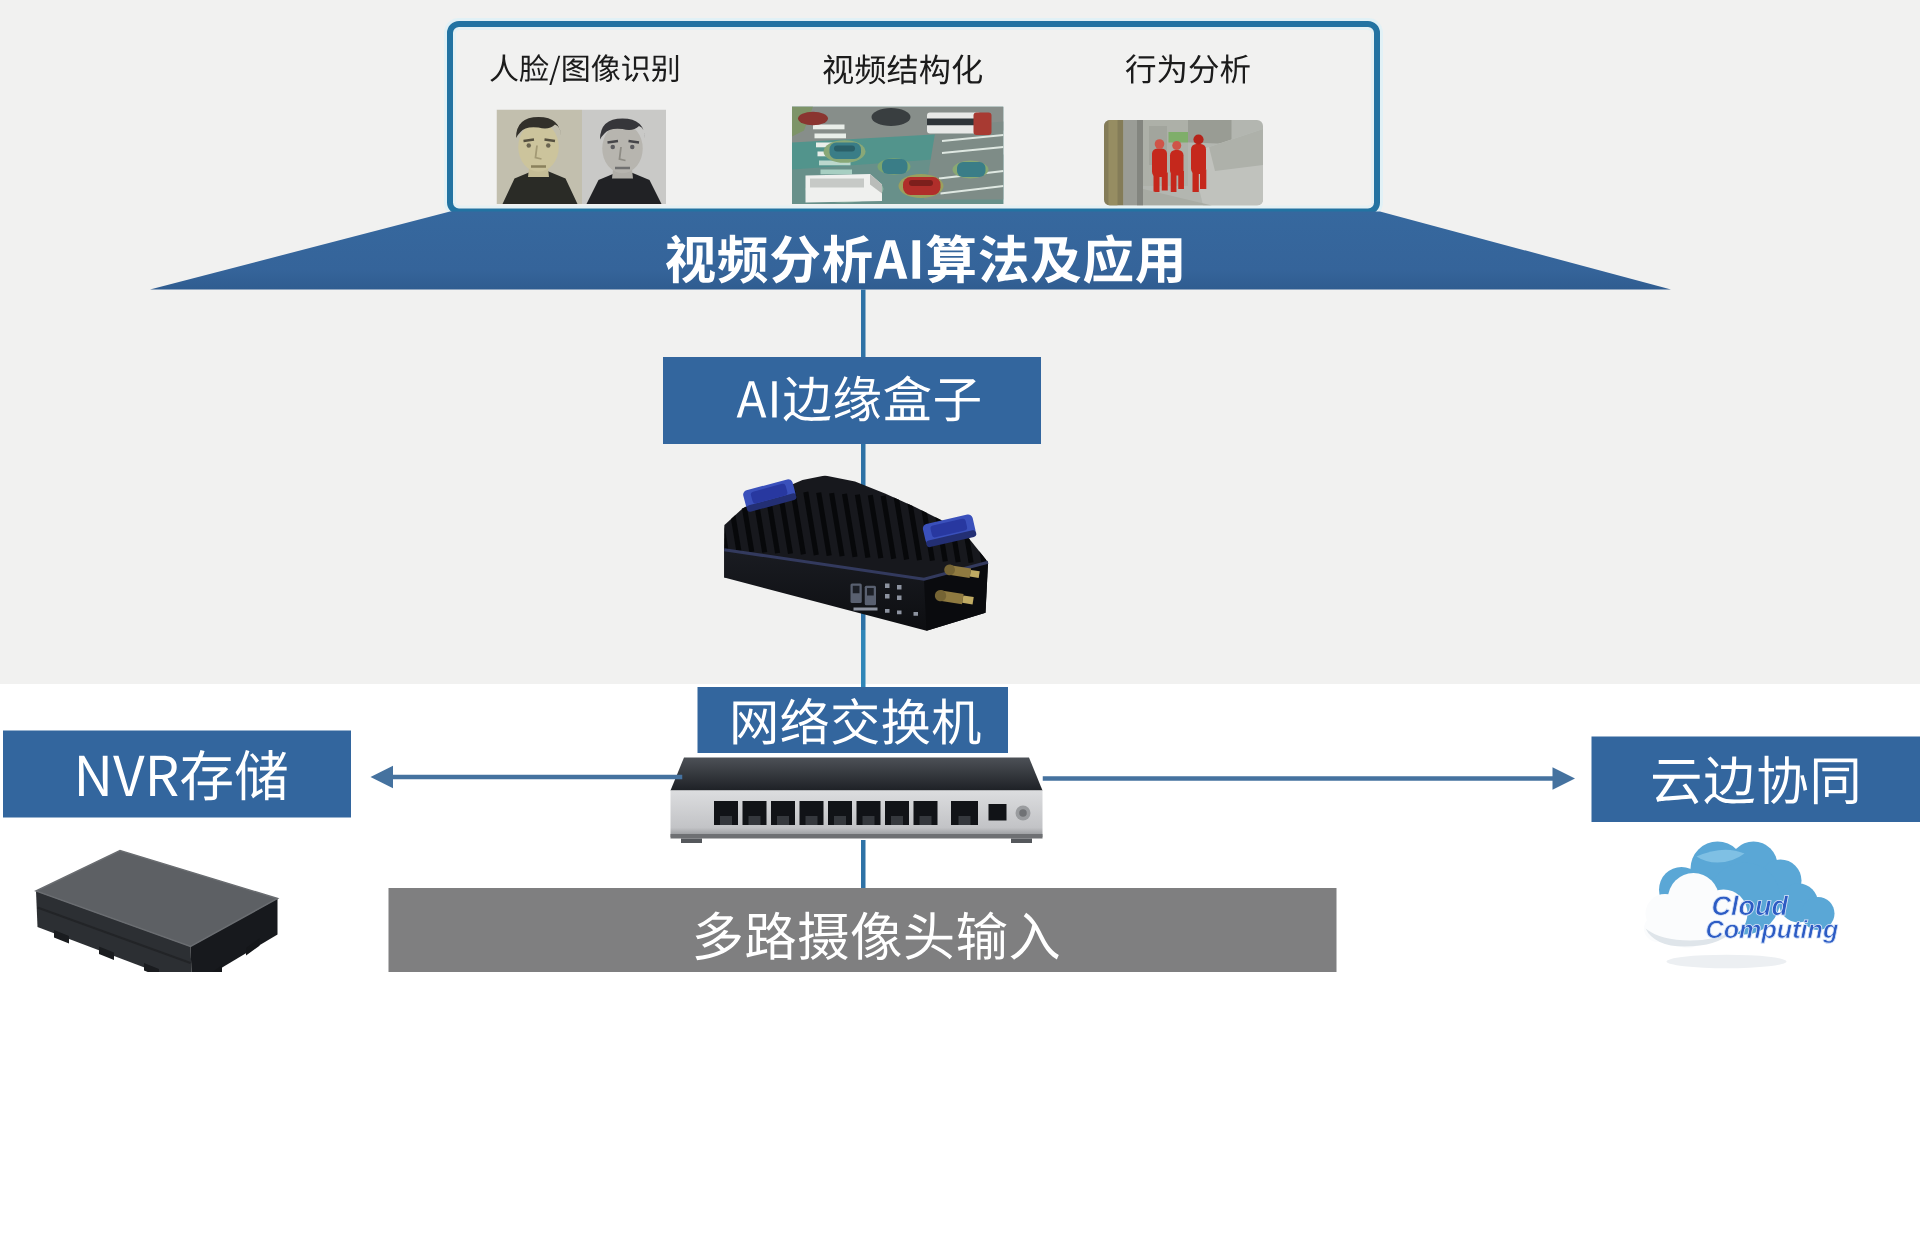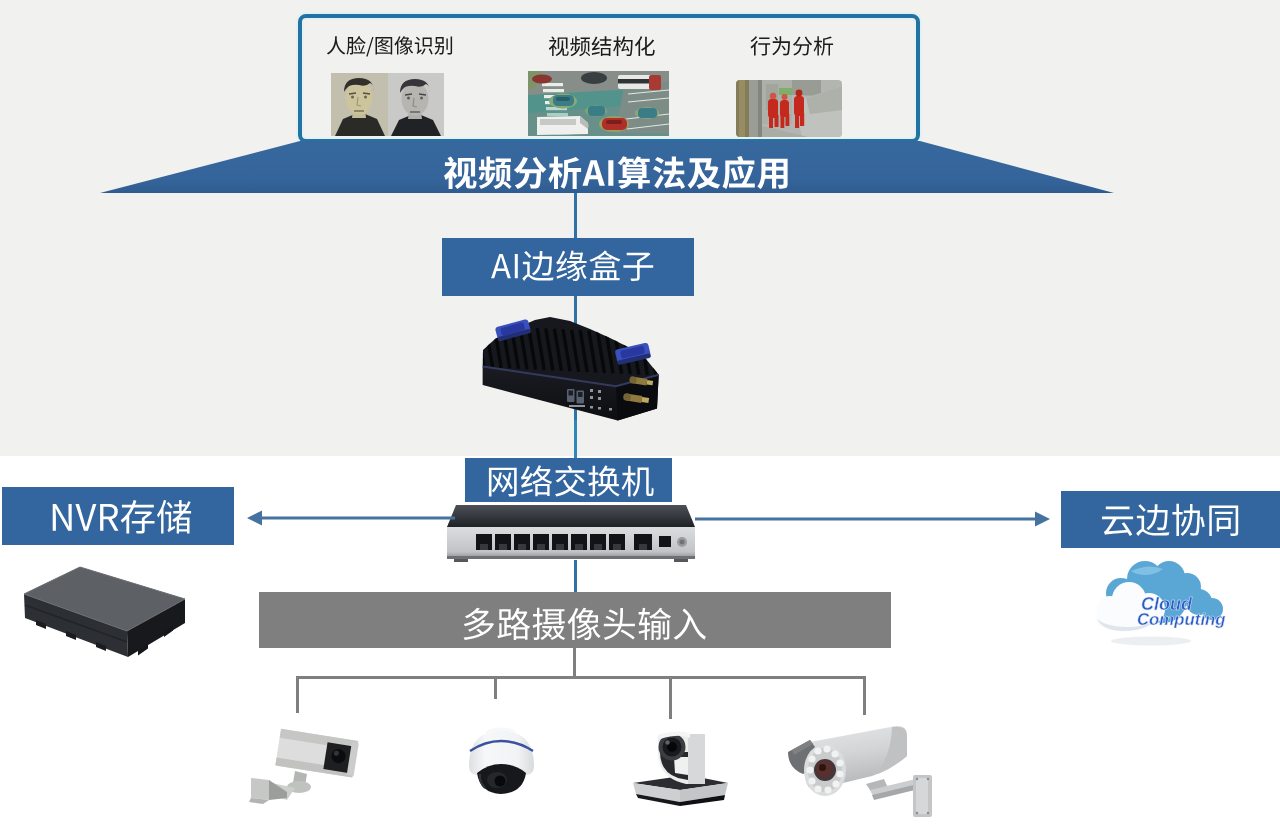--- a/index.html
+++ b/index.html
@@ -1,15 +1,15 @@
 <!DOCTYPE html>
 <html><head><meta charset="utf-8">
 <style>
 html,body{margin:0;padding:0;background:#fff;font-family:"Liberation Sans",sans-serif;}
-#page{position:relative;width:1280px;height:828px;overflow:hidden;background:#fff;}
+#page{position:relative;width:1280px;height:648px;overflow:hidden;background:#fff;}
 .abs{position:absolute;}
 </style></head><body>
 <div id="page">
 <div class="abs" style="left:0;top:0;width:1280px;height:456px;background:#f1f1f0"></div>
 
 <div class="abs" style="left:298px;top:14px;width:614px;height:121px;border:4px solid #2273a2;border-radius:8px;box-shadow:0 0 0 2px rgba(218,241,248,.7), inset 0 0 0 2px rgba(218,241,248,.55)"></div>
 <svg style="position:absolute;left:324.6px;top:33.5px" width="130" height="27" viewBox="0 0 130 27">
       <path transform="translate(1,19.0)" d="M9.1 -16.7C9.1 -13.7 9.2 -3.9 0.9 0.3C1.3 0.7 1.8 1.1 2.1 1.5C7 -1.1 9.1 -5.6 10 -9.6C11 -5.9 13.2 -0.9 18.2 1.4C18.4 1 18.9 0.5 19.3 0.2C12.2 -3 11 -11.4 10.7 -13.8C10.8 -15 10.8 -16 10.8 -16.7Z M28.4 -7.1C29 -5.6 29.6 -3.6 29.7 -2.3L31 -2.6C30.8 -3.9 30.2 -5.9 29.6 -7.4ZM32.2 -7.7C32.6 -6.1 33 -4.2 33.1 -2.9L34.3 -3.1C34.2 -4.4 33.8 -6.3 33.4 -7.8ZM32.8 -16.9C31.5 -14.3 29.4 -11.9 27.1 -10.3V-15.9H21.9V-8.8C21.9 -5.8 21.8 -1.9 20.5 1C20.9 1.1 21.4 1.4 21.7 1.6C22.5 -0.2 22.9 -2.7 23.1 -5H25.7V-0.3C25.7 -0 25.6 0 25.4 0C25.2 0.1 24.5 0.1 23.8 0C24 0.4 24.2 1.1 24.2 1.4C25.3 1.4 26 1.4 26.5 1.2C26.9 0.9 27.1 0.5 27.1 -0.3V-9.7C27.3 -9.4 27.5 -9.1 27.6 -8.9C28.3 -9.4 28.9 -9.9 29.6 -10.5V-9.3H36.4V-10.6H29.7C30.9 -11.7 32.1 -13.1 33 -14.6C34.5 -12.6 36.8 -10.4 38.8 -9C39 -9.4 39.3 -10 39.6 -10.4C37.5 -11.6 35.1 -13.8 33.7 -15.8L34.1 -16.5ZM23.2 -14.5H25.7V-11.2H23.2ZM23.2 -9.8H25.7V-6.4H23.1C23.2 -7.2 23.2 -8 23.2 -8.8ZM27.5 -0.7V0.6H39.1V-0.7H35.4C36.4 -2.6 37.6 -5.3 38.5 -7.5L37.1 -7.8C36.4 -5.7 35.2 -2.6 34.1 -0.7Z M40.2 3.6H41.6L47.5 -15.9H46.2Z M55.3 -5.6C56.9 -5.2 59 -4.5 60.1 -4L60.7 -5C59.6 -5.5 57.6 -6.2 56 -6.5ZM53.3 -3C56.1 -2.7 59.6 -1.9 61.5 -1.2L62.1 -2.3C60.2 -3 56.7 -3.8 54 -4.1ZM49.5 -15.9V1.6H51V0.8H64.7V1.6H66.2V-15.9ZM51 -0.6V-14.6H64.7V-0.6ZM56.1 -14.2C55.1 -12.5 53.4 -11 51.7 -9.9C52 -9.7 52.5 -9.3 52.7 -9C53.3 -9.4 54 -9.9 54.6 -10.5C55.2 -9.8 55.9 -9.2 56.7 -8.7C55 -7.9 53.1 -7.3 51.3 -6.9C51.6 -6.6 51.9 -6.1 52 -5.7C54 -6.2 56.1 -6.9 58 -7.9C59.7 -7 61.6 -6.3 63.5 -5.9C63.6 -6.3 64 -6.8 64.3 -7.1C62.5 -7.4 60.8 -7.9 59.2 -8.6C60.7 -9.6 62 -10.8 62.8 -12.1L62 -12.6L61.7 -12.6H56.6C56.9 -12.9 57.1 -13.3 57.4 -13.7ZM55.4 -11.3 55.5 -11.4H60.7C60 -10.6 59 -9.9 58 -9.3C56.9 -9.9 56.1 -10.5 55.4 -11.3Z M77.6 -14.2H81.2C80.8 -13.6 80.4 -13 80 -12.6H76.2C76.7 -13.1 77.2 -13.7 77.6 -14.2ZM77.6 -16.8C76.7 -15.1 75.2 -13 73 -11.4C73.3 -11.2 73.7 -10.8 73.9 -10.5C74.3 -10.7 74.7 -11 75 -11.3V-8.3H78.1C77.1 -7.4 75.7 -6.6 73.6 -5.9C73.9 -5.7 74.3 -5.2 74.4 -5C76.2 -5.6 77.6 -6.3 78.5 -7C78.8 -6.7 79.1 -6.4 79.4 -6.1C78 -4.8 75.5 -3.6 73.6 -3C73.9 -2.8 74.2 -2.3 74.4 -2C76.2 -2.7 78.4 -3.9 79.9 -5.2C80.1 -4.8 80.3 -4.4 80.4 -4.1C78.8 -2.5 75.9 -0.9 73.4 -0.2C73.7 0.1 74.1 0.5 74.3 0.9C76.4 0.1 78.9 -1.3 80.7 -2.8C80.9 -1.6 80.6 -0.5 80.2 -0.1C79.9 0.3 79.6 0.3 79.2 0.3C78.9 0.3 78.4 0.3 77.9 0.2C78.1 0.6 78.2 1.2 78.3 1.5C78.7 1.6 79.2 1.6 79.5 1.6C80.2 1.6 80.7 1.4 81.2 0.9C82.1 0.1 82.4 -2.1 81.7 -4.2L82.7 -4.6C83.4 -2.5 84.7 -0.6 86.3 0.5C86.5 0.1 86.9 -0.4 87.2 -0.7C85.7 -1.5 84.5 -3.2 83.8 -5.2C84.6 -5.6 85.4 -6 86 -6.4L85 -7.4C84.1 -6.7 82.6 -5.8 81.3 -5.2C80.9 -6.1 80.3 -7 79.4 -7.7L79.8 -8.3H85.8V-12.6H81.5C82.1 -13.3 82.7 -14.1 83.1 -14.8L82.3 -15.5L82 -15.4H78.4L79 -16.5ZM76.3 -11.4H79.9C79.8 -10.8 79.6 -10.1 79.1 -9.4H76.3ZM81.1 -11.4H84.4V-9.4H80.6C80.9 -10.1 81.1 -10.8 81.1 -11.4ZM73.1 -16.7C72 -13.7 70.3 -10.7 68.4 -8.7C68.7 -8.4 69.1 -7.6 69.3 -7.3C69.9 -7.9 70.5 -8.7 71 -9.5V1.5H72.4V-11.8C73.2 -13.2 73.9 -14.8 74.5 -16.3Z M98.1 -13.9H104.2V-8H98.1ZM96.6 -15.4V-6.5H105.7V-15.4ZM102.6 -4.1C103.7 -2.4 104.8 -0 105.2 1.4L106.7 0.8C106.3 -0.6 105.1 -2.9 104 -4.6ZM98 -4.6C97.5 -2.5 96.4 -0.6 95.1 0.7C95.4 0.9 96.1 1.3 96.4 1.6C97.7 0.2 98.9 -2 99.6 -4.2ZM89.9 -15.4C91 -14.4 92.3 -13.1 93 -12.3L94 -13.3C93.4 -14.2 92 -15.4 90.9 -16.3ZM88.8 -10.5V-9.1H91.7V-2.1C91.7 -1.1 90.9 -0.3 90.5 0C90.8 0.2 91.3 0.7 91.5 1C91.8 0.6 92.3 0.2 95.8 -2.5C95.6 -2.8 95.3 -3.4 95.2 -3.8L93.1 -2.2V-10.5Z M120.4 -14.4V-3.3H121.8V-14.4ZM124.6 -16.4V-0.4C124.6 0 124.5 0.1 124.1 0.1C123.7 0.1 122.6 0.1 121.2 0.1C121.5 0.5 121.7 1.2 121.8 1.6C123.5 1.6 124.6 1.6 125.2 1.3C125.8 1.1 126.1 0.6 126.1 -0.4V-16.4ZM111.1 -14.6H116.2V-10.7H111.1ZM109.7 -15.9V-9.3H117.7V-15.9ZM112.5 -8.8 112.4 -7.1H109V-5.7H112.3C111.9 -3 111 -0.8 108.5 0.6C108.8 0.8 109.3 1.3 109.4 1.7C112.3 0.1 113.3 -2.5 113.7 -5.7H116.5C116.3 -2 116.1 -0.5 115.8 -0.2C115.6 0 115.5 0 115.2 0C114.8 0 114.1 0 113.2 -0C113.4 0.4 113.6 0.9 113.6 1.4C114.5 1.4 115.4 1.4 115.8 1.4C116.4 1.3 116.7 1.2 117.1 0.8C117.6 0.2 117.8 -1.6 118 -6.4C118 -6.7 118 -7.1 118 -7.1H113.9L114 -8.8Z" fill="#1c1c1c"></path>
     </svg>
 <svg style="position:absolute;left:547.2px;top:33.6px" width="110" height="29" viewBox="0 0 110 29">

